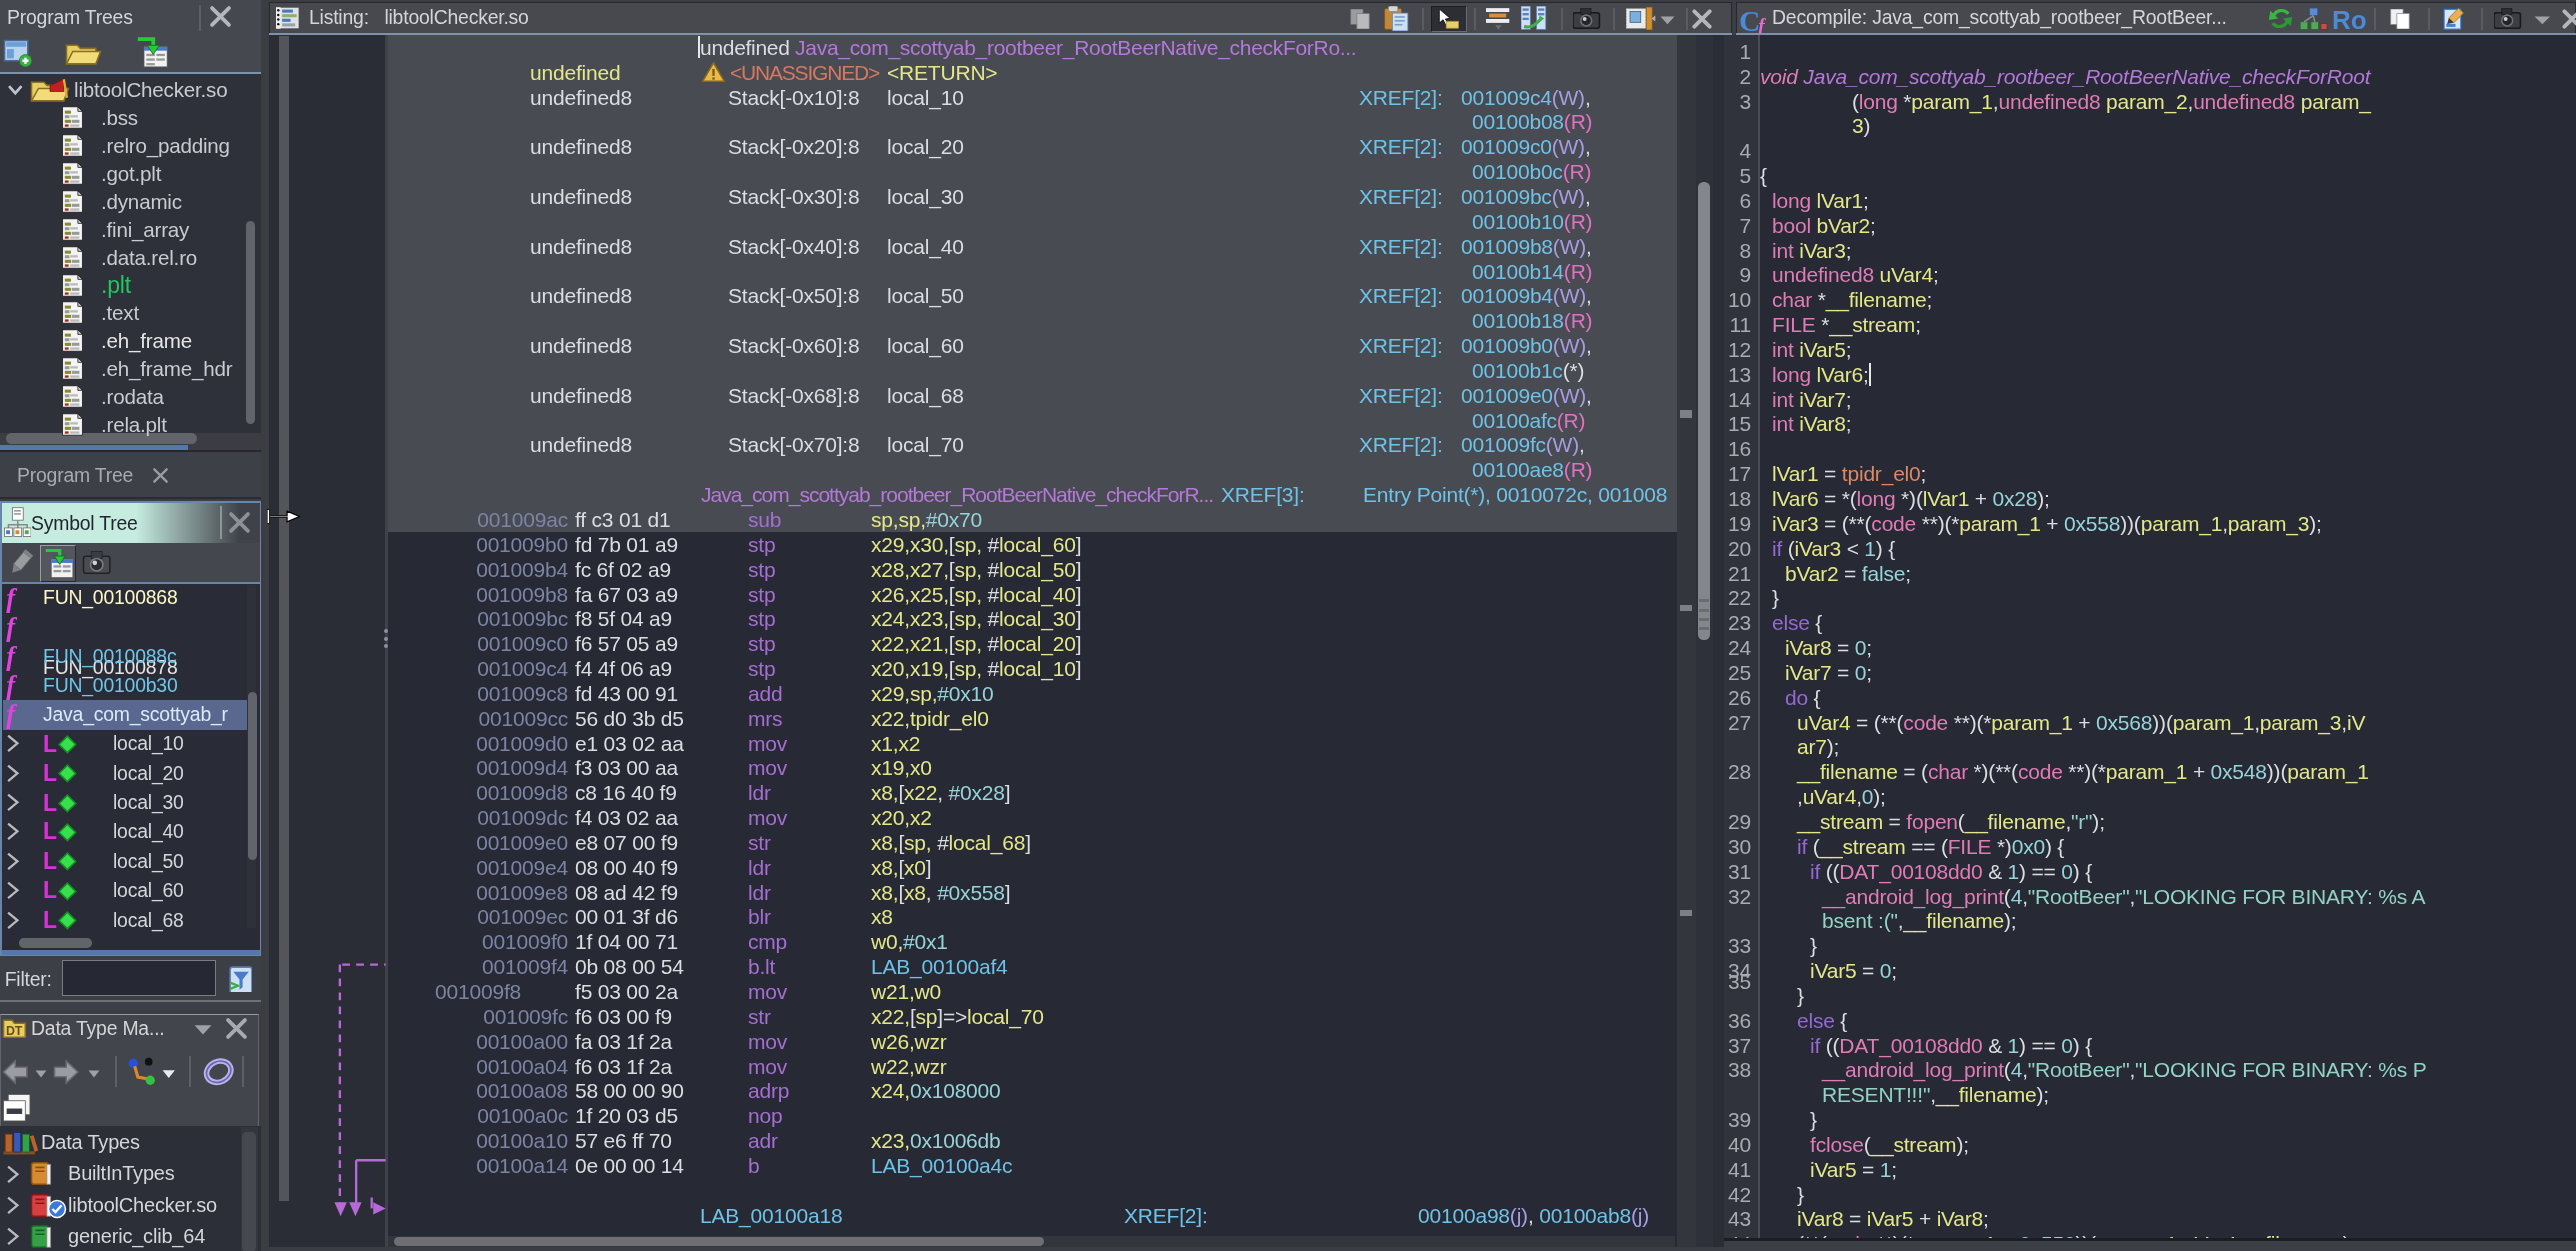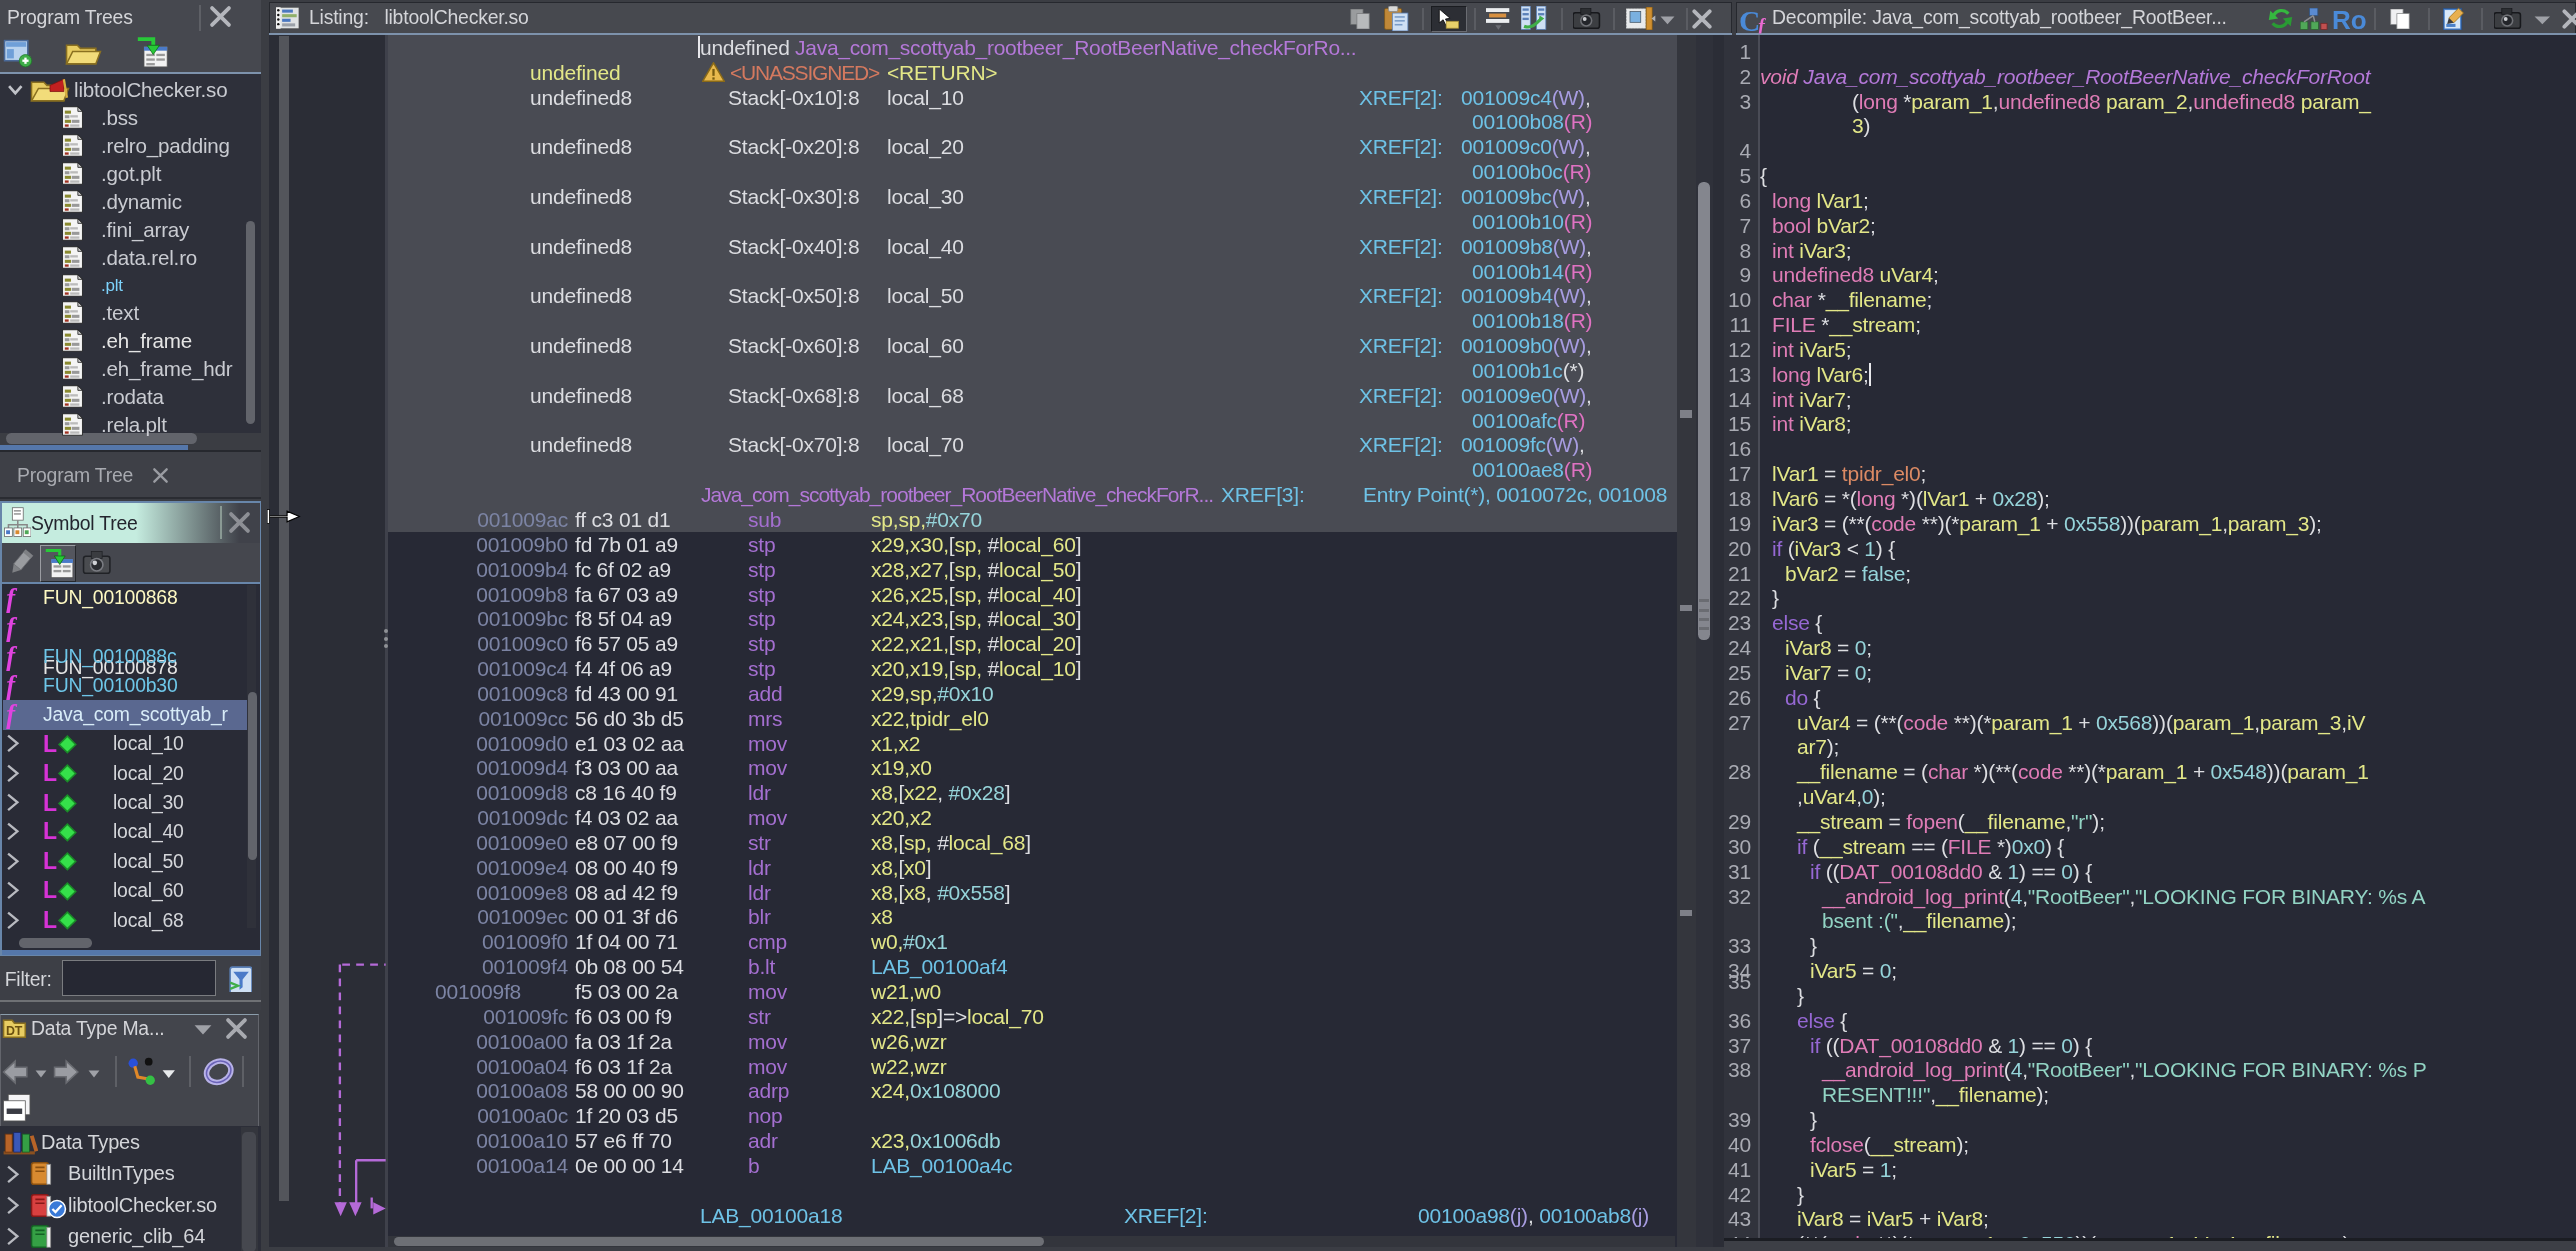--- a/index.html
+++ b/index.html
@@ -558,21 +558,21 @@
     <polygon points="2,2 22,2 28,8 28,30 2,30" fill="#f4f4f4" stroke="#111"></polygon>
     <polygon points="22,2 22,8 28,8" fill="#c8c8c8" stroke="#111"></polygon>
     <rect x="5" y="7" width="8" height="4" fill="#8a8a30"></rect>
     <rect x="5" y="13" width="6" height="4" fill="#999"></rect>
     <rect x="12" y="13" width="10" height="3" fill="#bbb"></rect>
     <rect x="5" y="19" width="8" height="4" fill="#8a8a30"></rect>
     <rect x="14" y="19" width="10" height="4" fill="#999"></rect>
     <rect x="5" y="25" width="5" height="3" fill="#a03020"></rect>
     <rect x="12" y="25" width="12" height="3" fill="#bbb"></rect>
   </svg>
-<div class="ln w" style="left:101px;top:273px;color:#7dd3fc;font-size:17px;">.plt</div>
+<div class="ln w" style="left:101px;top:273px;color:#22c55e;font-size:23px;">.plt</div>
 <svg class="ab" style="left:61px;top:300px;" width="23" height="25" viewBox="0 0 30 32">
     <polygon points="2,2 22,2 28,8 28,30 2,30" fill="#f4f4f4" stroke="#111"></polygon>
     <polygon points="22,2 22,8 28,8" fill="#c8c8c8" stroke="#111"></polygon>
     <rect x="5" y="7" width="8" height="4" fill="#8a8a30"></rect>
     <rect x="5" y="13" width="6" height="4" fill="#999"></rect>
     <rect x="12" y="13" width="10" height="3" fill="#bbb"></rect>
     <rect x="5" y="19" width="8" height="4" fill="#8a8a30"></rect>
     <rect x="14" y="19" width="10" height="4" fill="#999"></rect>
     <rect x="5" y="25" width="5" height="3" fill="#a03020"></rect>
     <rect x="12" y="25" width="12" height="3" fill="#bbb"></rect>

